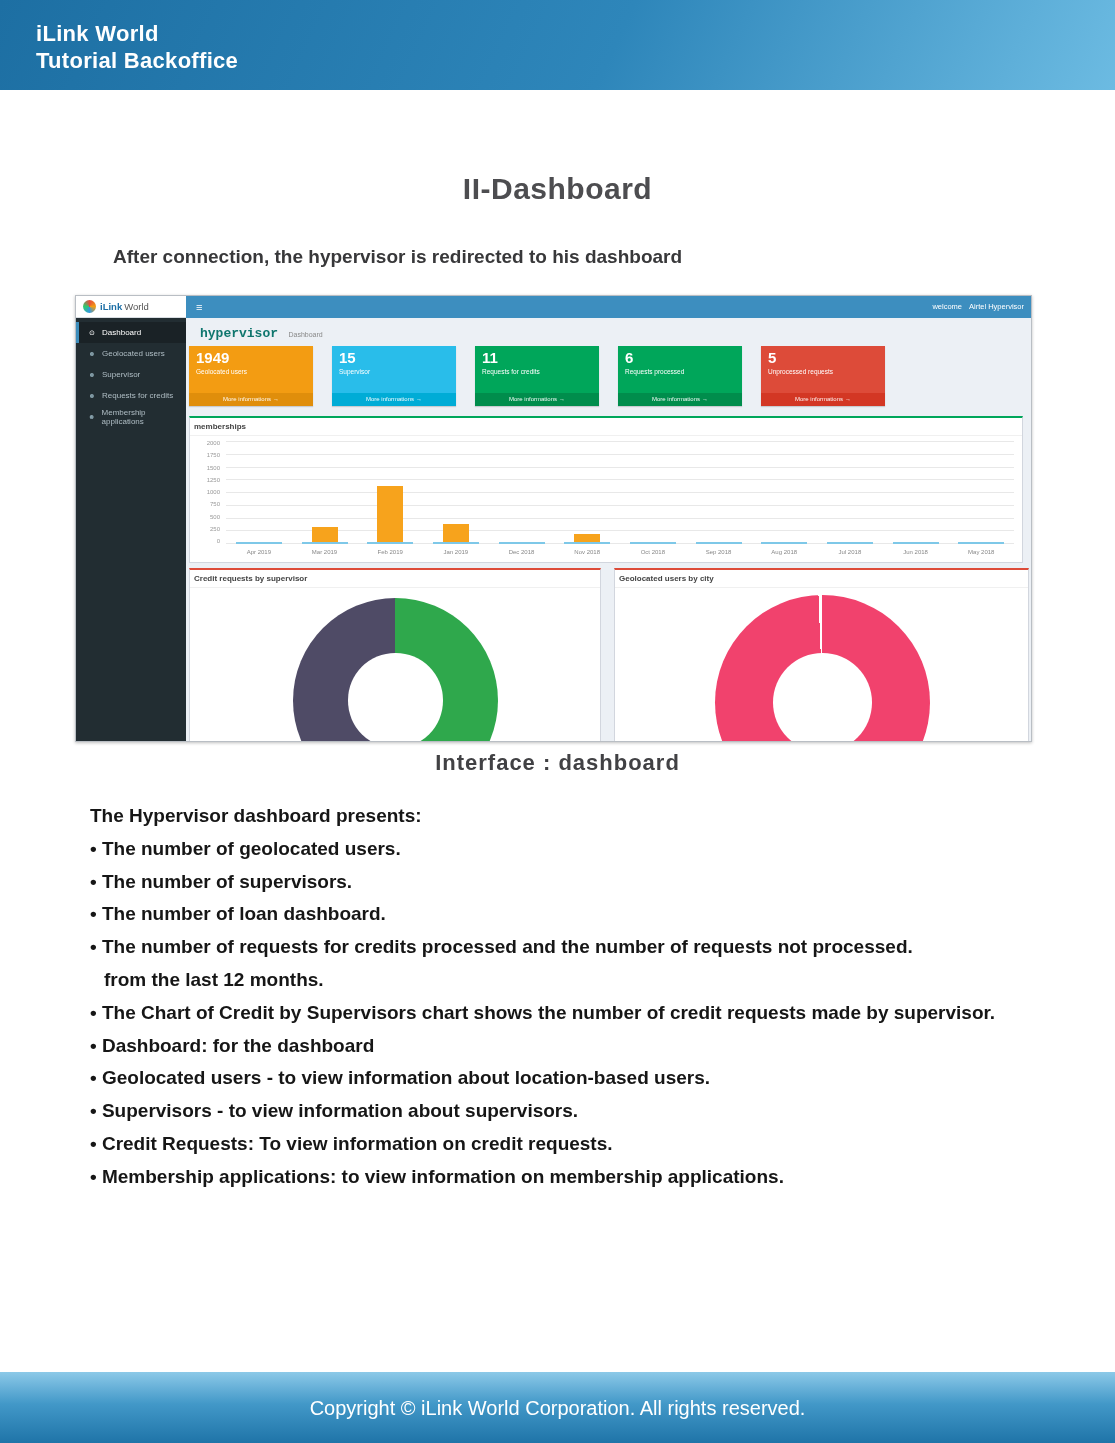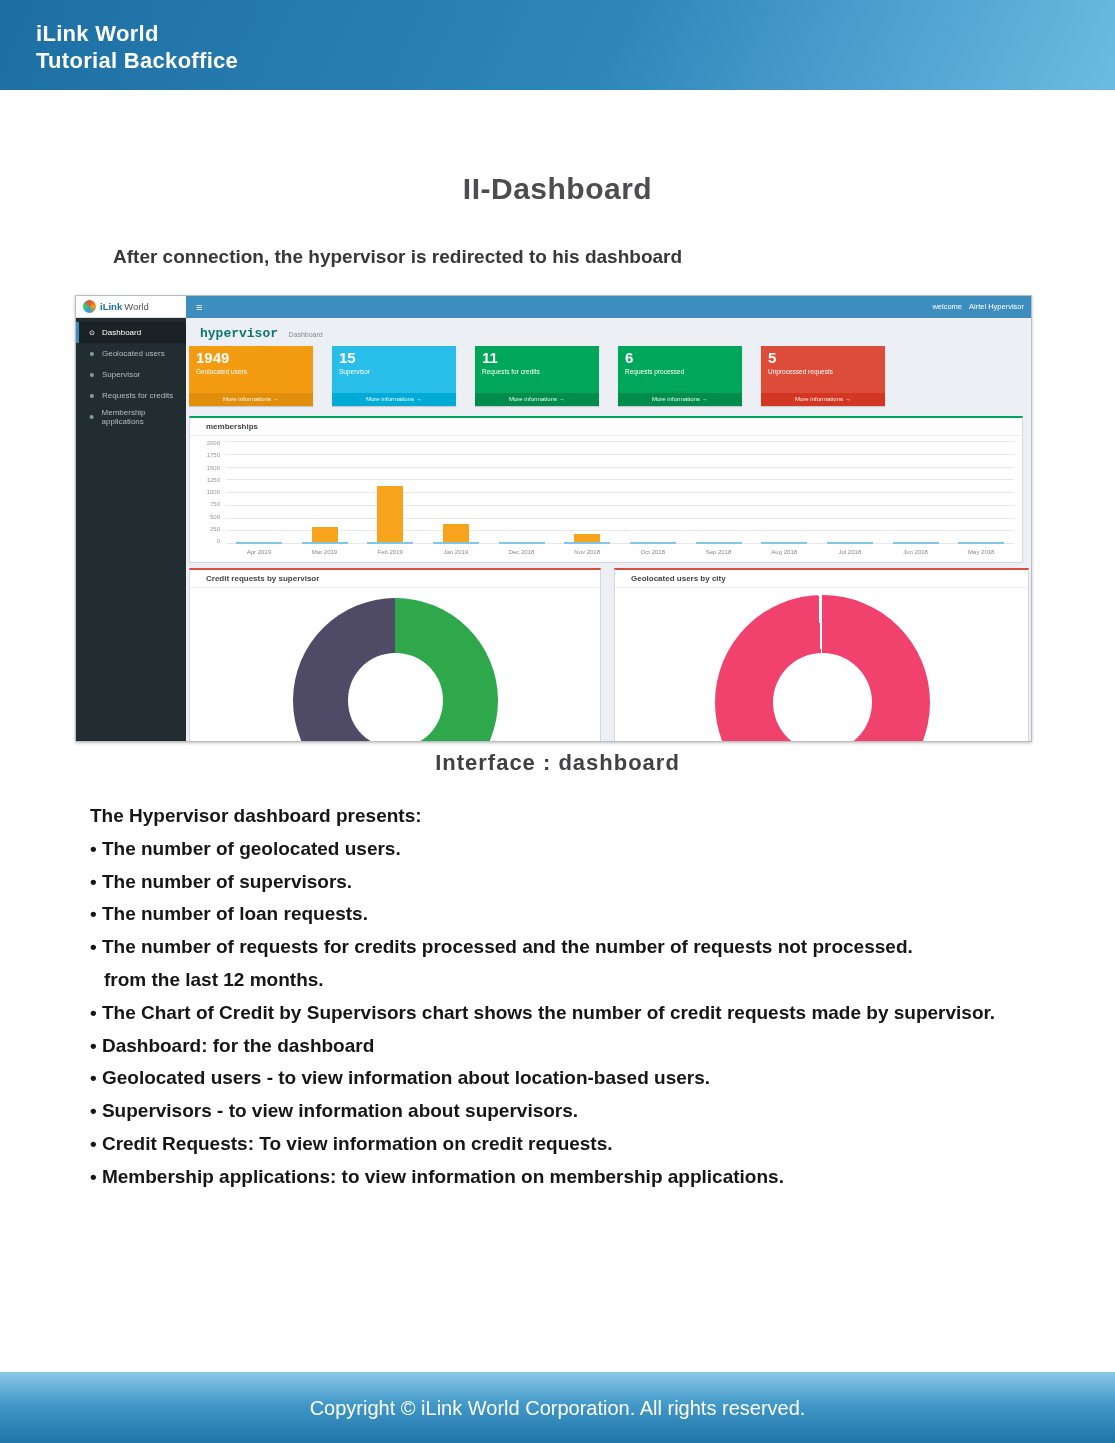--- a/index.html
+++ b/index.html
@@ -51,21 +51,21 @@
   .cards{position:absolute;left:3px;top:28px;display:flex;gap:19px;}
   .card{width:124px;height:60px;color:#fff;position:relative;box-shadow:0 1px 1px rgba(0,0,0,.15);}
   .card-value{font-size:15px;font-weight:bold;padding:4px 0 0 7px;line-height:16px;}
   .card-label{font-size:6.5px;padding:2px 0 0 7px;}
   .card-footer{position:absolute;bottom:0;left:0;right:0;height:13px;font-size:6px;
     text-align:center;line-height:13px;color:rgba(255,255,255,.95);cursor:pointer;}
   .arrow-ic{margin-left:2px;}
   .arrow-ic::before{content:"→";}
 
   .panel{background:#fff;border:1px solid #d2d6de;box-sizing:border-box;position:absolute;}
-  .panel-hd{font-size:8px;font-weight:bold;color:#444;padding:4px 16px;border-bottom:1px solid #f0f0f0;}
+  .panel-hd{font-size:8px;font-weight:bold;color:#444;padding:4px 4px;border-bottom:1px solid #f0f0f0;}
   .memberships{left:3px;top:98px;width:834px;height:147px;border-top:2px solid #00a65a;}
   .chart-wrap{position:absolute;left:6px;right:8px;top:22px;bottom:4px;}
   .y-axis{position:absolute;left:0;top:0;bottom:14px;width:24px;display:flex;
     flex-direction:column;justify-content:space-between;align-items:flex-end;
     font-size:6px;color:#999;}
   .plot{position:absolute;left:30px;right:0;top:2px;bottom:14px;}
   .gridline{position:absolute;left:0;right:0;height:1px;background:#e8e8e8;}
   .bars{position:absolute;inset:0;display:flex;align-items:flex-end;z-index:1;}
   .bar-col{flex:1;height:100%;display:flex;flex-direction:column;justify-content:flex-end;align-items:center;}
   .bar-orange{width:26px;}
@@ -279,21 +279,21 @@
       </div>
     </div>
   </div>
 
   <div class="caption">Interface : dashboard</div>
 
   <div class="body-text">
       <div class="body-line">The Hypervisor dashboard presents:</div>
       <div class="body-line">• The number of geolocated users.</div>
       <div class="body-line">• The number of supervisors.</div>
-      <div class="body-line">• The number of loan requests.</div>
+      <div class="body-line">• The number of loan dashboard.</div>
       <div class="body-line">• The number of requests for credits processed and the number of requests not processed.</div>
       <div class="body-line indent">from the last 12 months.</div>
       <div class="body-line">• The Chart of Credit by Supervisors chart shows the number of credit requests made by supervisor.</div>
       <div class="body-line">• Dashboard: for the dashboard</div>
       <div class="body-line">• Geolocated users - to view information about location-based users.</div>
       <div class="body-line">• Supervisors - to view information about supervisors.</div>
       <div class="body-line">• Credit Requests: To view information on credit requests.</div>
       <div class="body-line">• Membership applications: to view information on membership applications.</div>
     </div>
 

